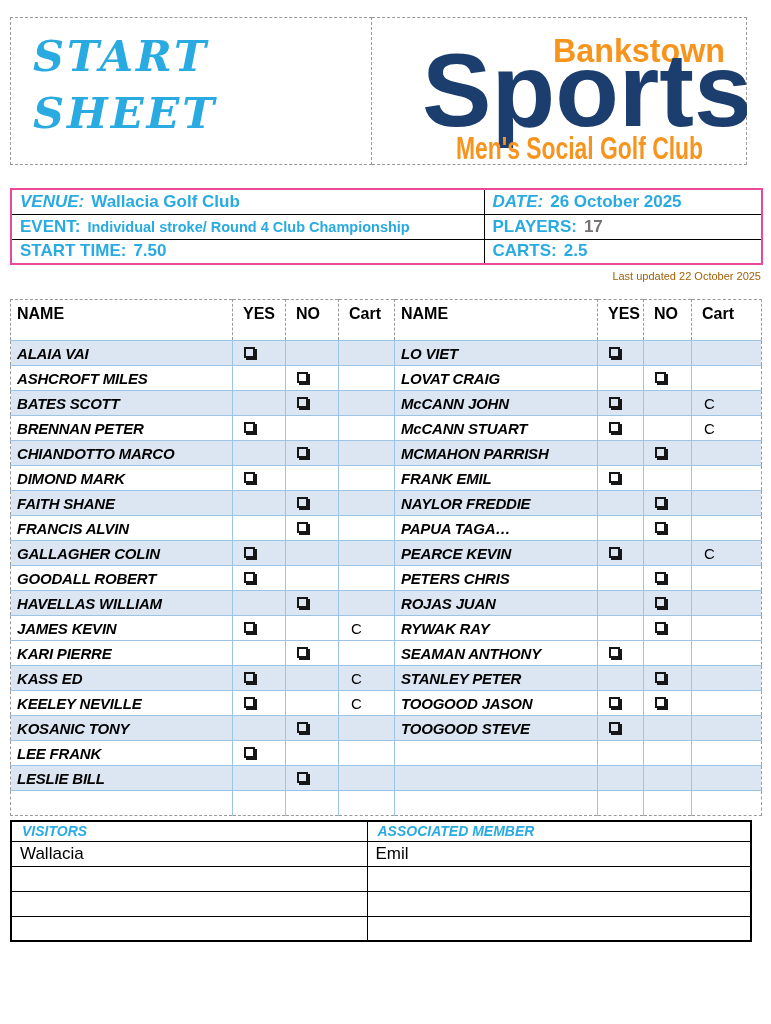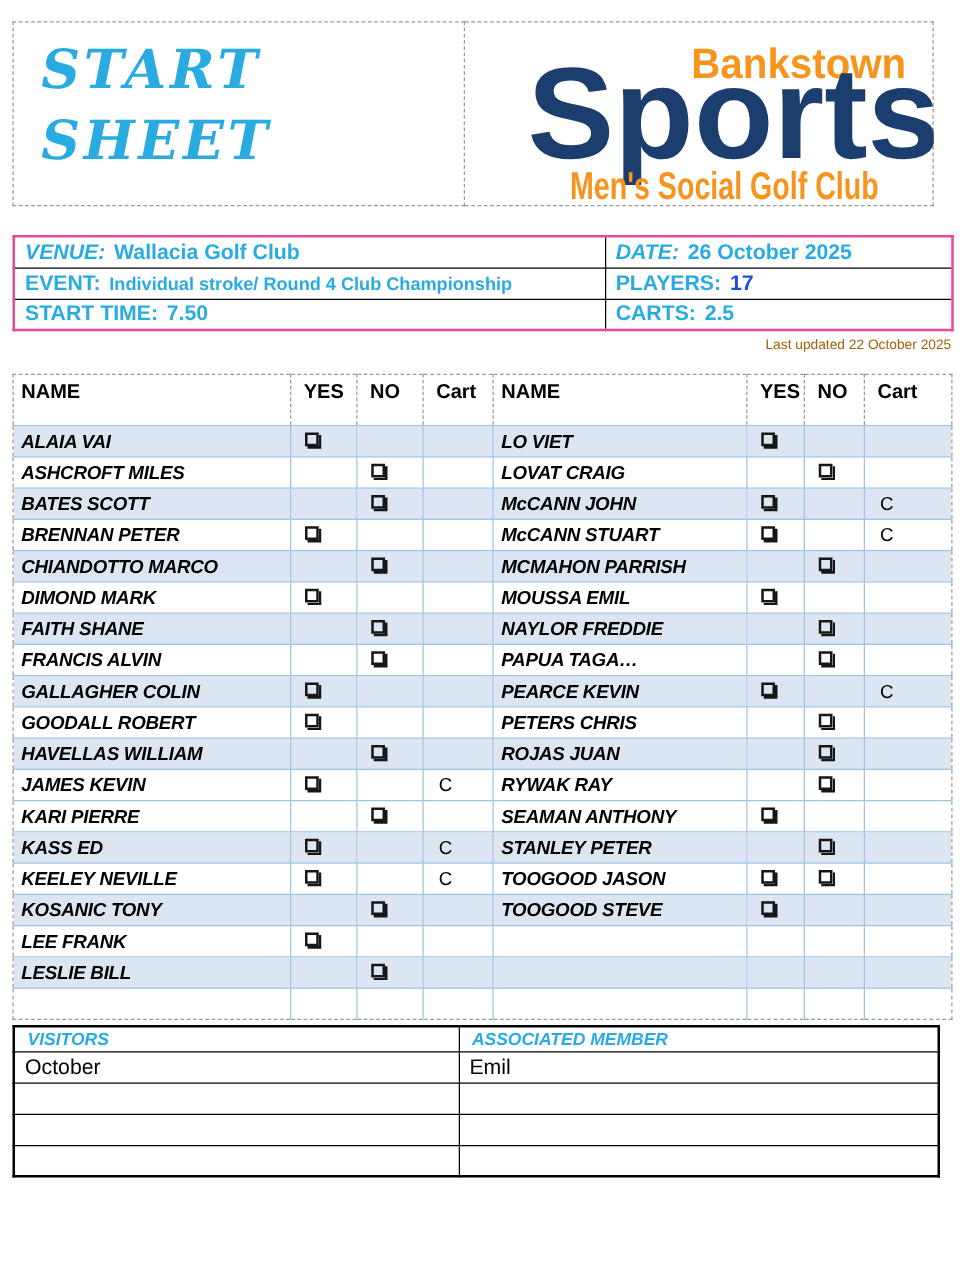--- a/index.html
+++ b/index.html
@@ -39,21 +39,21 @@
   
   table{border-collapse:collapse;table-layout:fixed;}
   .info{width:751px;margin-bottom:4px;border:2px solid #ec4899;}
   .info td{
     border:1.5px solid #000;height:25px;padding-left:8px;
     font-size:17px;font-weight:700;color:var(--accent,#29ABE2);
     white-space:nowrap;vertical-align:middle;
   }
   .info .it{font-style:italic;}
   .info .lbl{margin-right:7px;}
-  .info .val-black{color:#1d4ed8;}
+  .info .val-black{color:#737373;}
   .info .val-small{font-size:14.5px;}
 
   .updated{font-size:11px;color:#a16207;margin:5px 0 0 2px;text-align:right;}
 
   
   .roster{width:751px;margin-top:17px;border:1px dashed #9a9a9a;}
   .roster th{
     border-right:1px dashed #9a9a9a;border-bottom:1px solid var(--grid-blue,#9DC3E6);
     height:41px;vertical-align:top;text-align:left;
     font-size:16px;font-weight:700;padding:5px 0 0 10px;white-space:nowrap;
@@ -218,21 +218,21 @@
           <td class="name">MCMAHON PARRISH</td>
           <td class="chk"></td>
           <td class="chk"><span class="cb"></span></td>
           <td class="cart"></td>
         </tr>
         <tr>
           <td class="name">DIMOND MARK</td>
           <td class="chk"><span class="cb"></span></td>
           <td class="chk"></td>
           <td class="cart"></td>
-          <td class="name">MOUSSA EMIL</td>
+          <td class="name">FRANK EMIL</td>
           <td class="chk"><span class="cb"></span></td>
           <td class="chk"></td>
           <td class="cart"></td>
         </tr>
         <tr class="alt">
           <td class="name">FAITH SHANE</td>
           <td class="chk"></td>
           <td class="chk"><span class="cb"></span></td>
           <td class="cart"></td>
           <td class="name">NAYLOR FREDDIE</td>
@@ -369,21 +369,21 @@
         <col style="width:384px">
       </colgroup>
     <thead>
       <tr>
         <th>VISITORS</th>
         <th>ASSOCIATED MEMBER</th>
       </tr>
     </thead>
     <tbody>
         <tr>
-          <td class="">October</td>
+          <td class="">Wallacia</td>
           <td class="">Emil</td>
         </tr>
         <tr>
           <td class=""></td>
           <td class=""></td>
         </tr>
         <tr>
           <td class=""></td>
           <td class=""></td>
         </tr>

